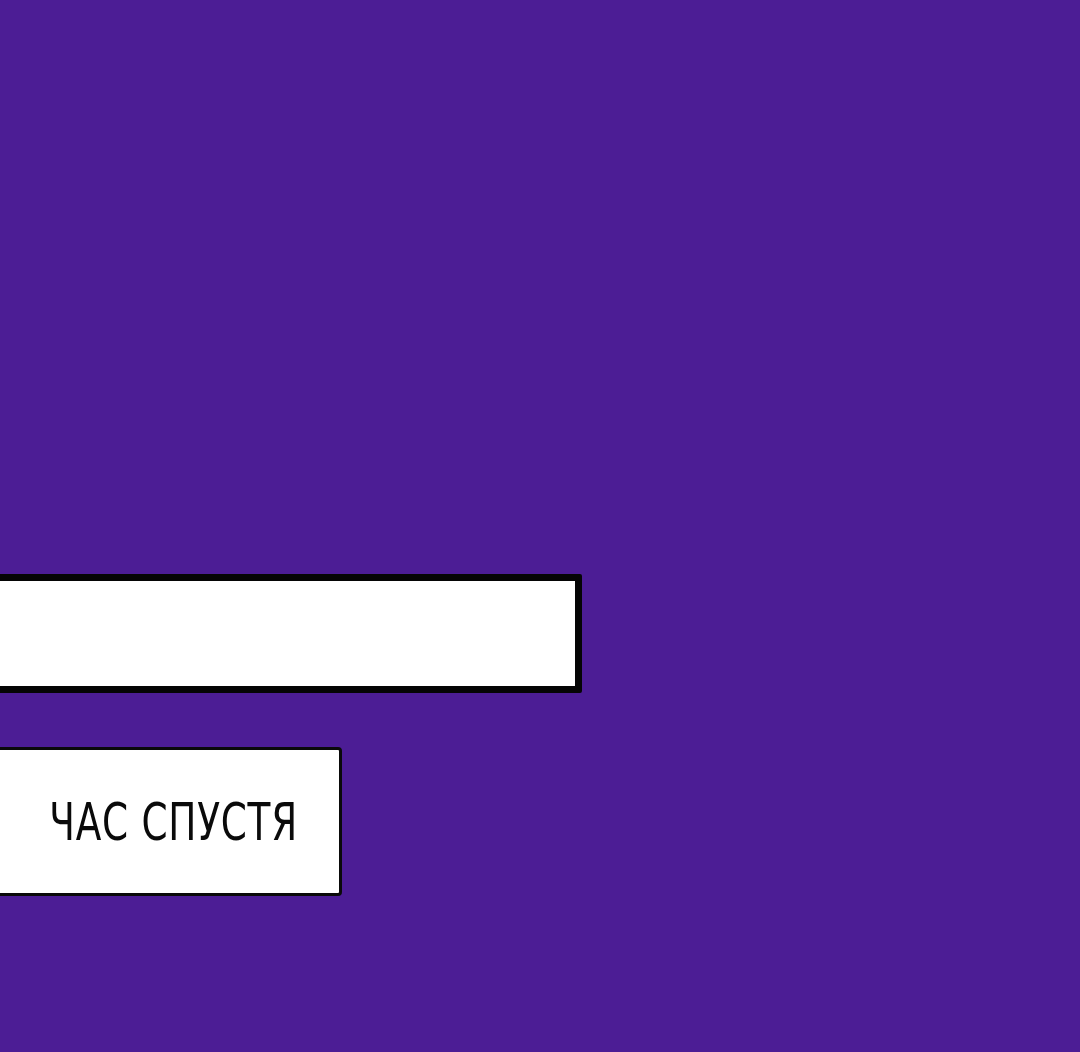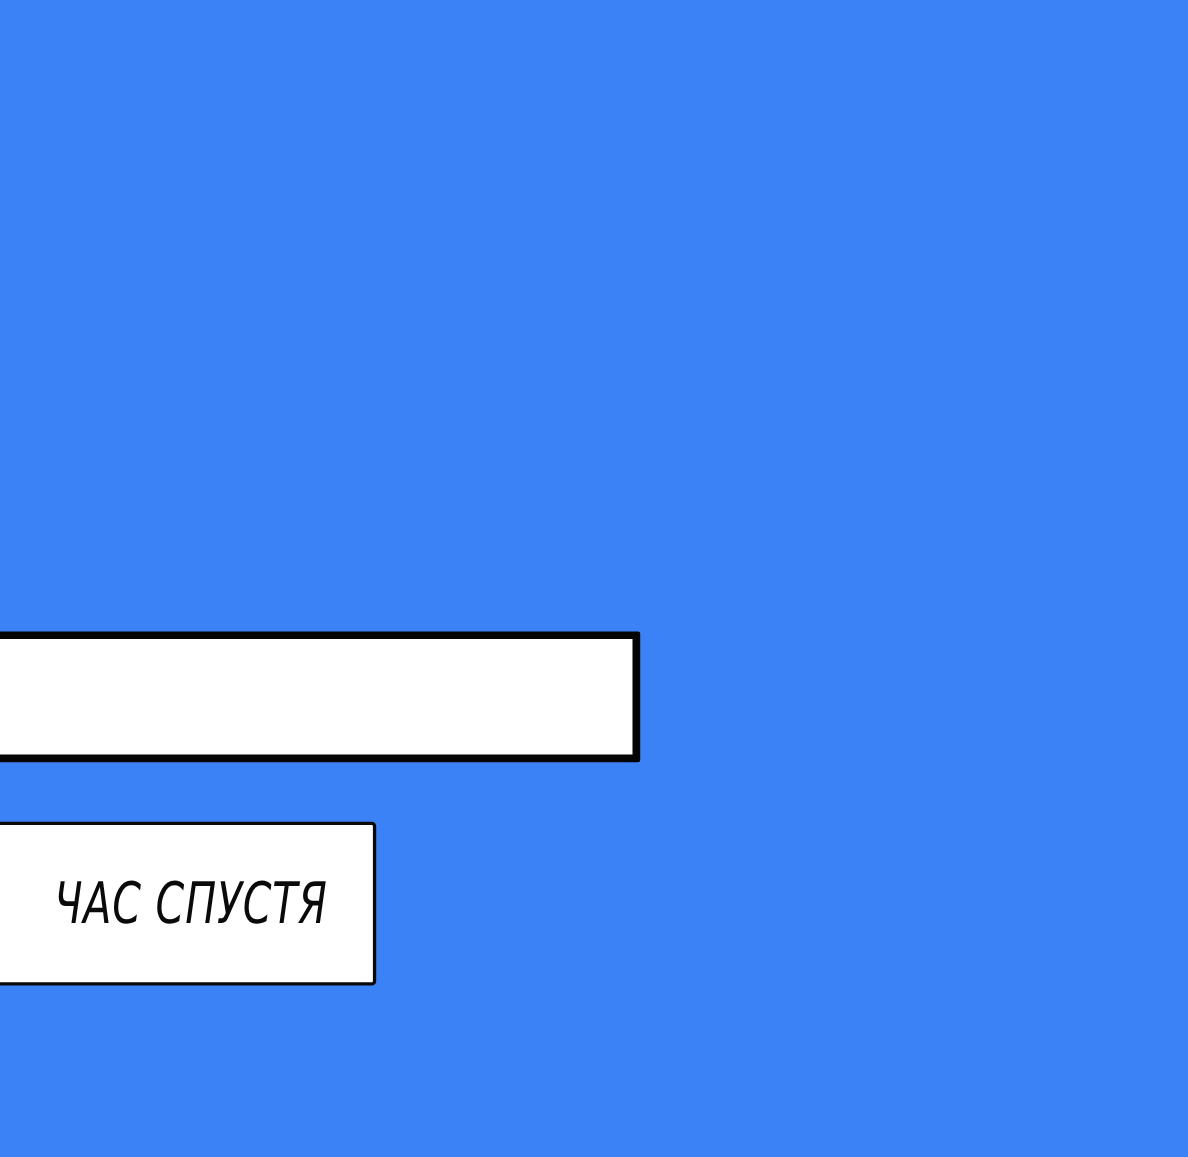--- a/index.html
+++ b/index.html
@@ -9,22 +9,21 @@
     }
     body {
       width: 1080px;
       height: 1052px;
       position: relative;
       overflow: hidden;
     }
     .page {
       position: absolute;
       inset: 0;
-      background: #3b82f6;
-      font-style: italic;
+      background: #4c1d95;
     }
     .panel-frame {
       position: absolute;
       left: -10px;
       top: 574px;
       width: 578px;
       height: 105px;
       border: 7px solid #050505;
       border-radius: 2px;
       background: #ffffff;

